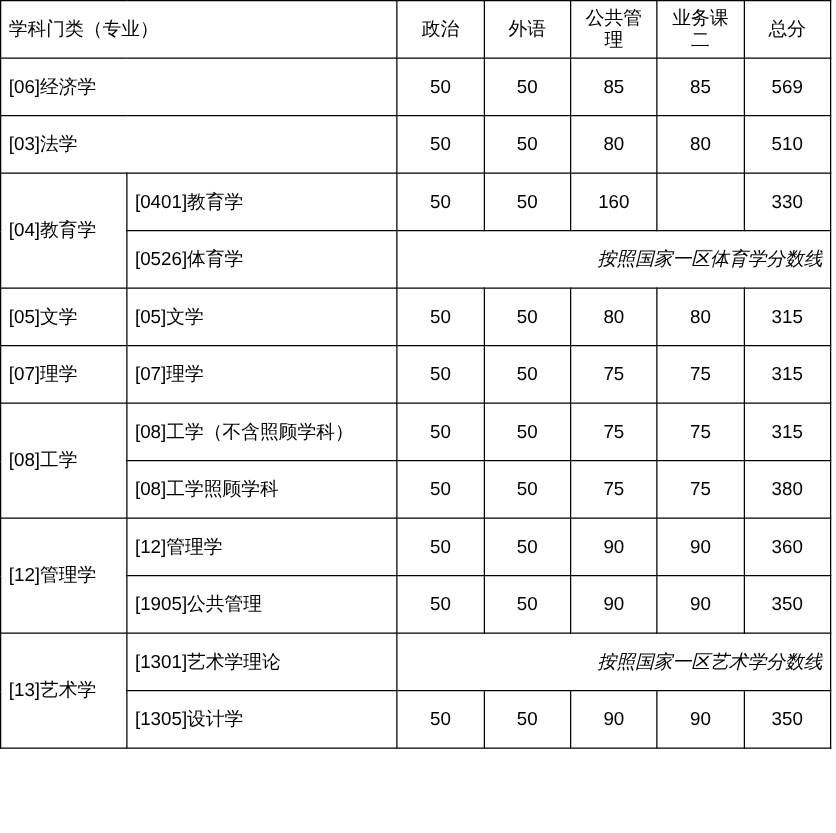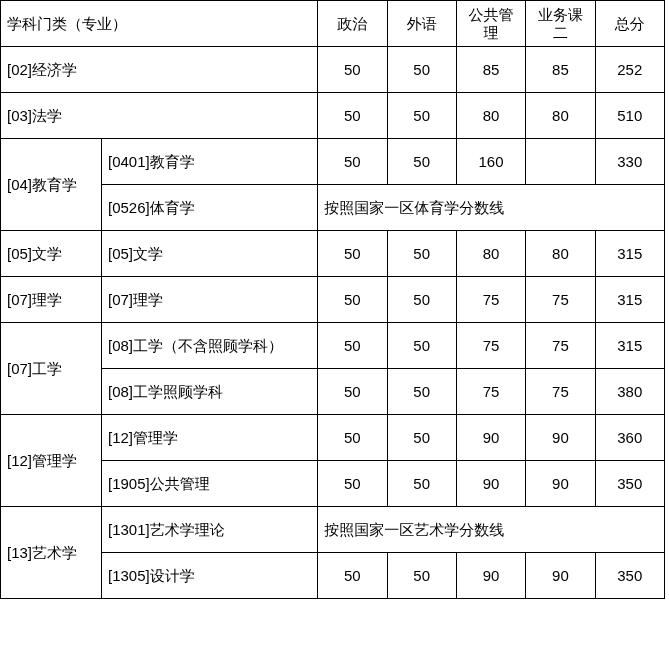--- a/index.html
+++ b/index.html
@@ -33,21 +33,22 @@
     text-align: left;
   }
   td.c-center {
     text-align: center;
   }
   col.c-cat   { width: 99px; }
   col.c-major { width: 212px; }
   col.c-sub   { width: 68px; }
   col.c-total { width: 68px; }
   .note-cell {
-    text-align: left;
+    text-align: right;
+    font-style: italic;
   }
   .blank {
     text-align: center;
   }
 </style>
 </head>
 <body>
 
 <table id="score-table">
   <colgroup>
@@ -63,26 +64,26 @@
     <tr>
       <td class="c-left" colspan="2">学科门类（专业）</td>
       <td class="c-center">政治</td>
       <td class="c-center">外语</td>
       <td class="c-center">公共管理</td>
       <td class="c-center">业务课二</td>
       <td class="c-center">总分</td>
     </tr>
 
     <tr>
-      <td class="c-left" colspan="2">[02]经济学</td>
+      <td class="c-left" colspan="2">[06]经济学</td>
       <td class="c-center">50</td>
       <td class="c-center">50</td>
       <td class="c-center">85</td>
       <td class="c-center">85</td>
-      <td class="c-center">252</td>
+      <td class="c-center">569</td>
     </tr>
 
     <tr>
       <td class="c-left" colspan="2">[03]法学</td>
       <td class="c-center">50</td>
       <td class="c-center">50</td>
       <td class="c-center">80</td>
       <td class="c-center">80</td>
       <td class="c-center">510</td>
     </tr>
@@ -116,21 +117,21 @@
       <td class="c-left">[07]理学</td>
       <td class="c-left">[07]理学</td>
       <td class="c-center">50</td>
       <td class="c-center">50</td>
       <td class="c-center">75</td>
       <td class="c-center">75</td>
       <td class="c-center">315</td>
     </tr>
 
     <tr>
-      <td class="c-left" rowspan="2">[07]工学</td>
+      <td class="c-left" rowspan="2">[08]工学</td>
       <td class="c-left">[08]工学（不含照顾学科）</td>
       <td class="c-center">50</td>
       <td class="c-center">50</td>
       <td class="c-center">75</td>
       <td class="c-center">75</td>
       <td class="c-center">315</td>
     </tr>
 
     <tr>
       <td class="c-left">[08]工学照顾学科</td>

